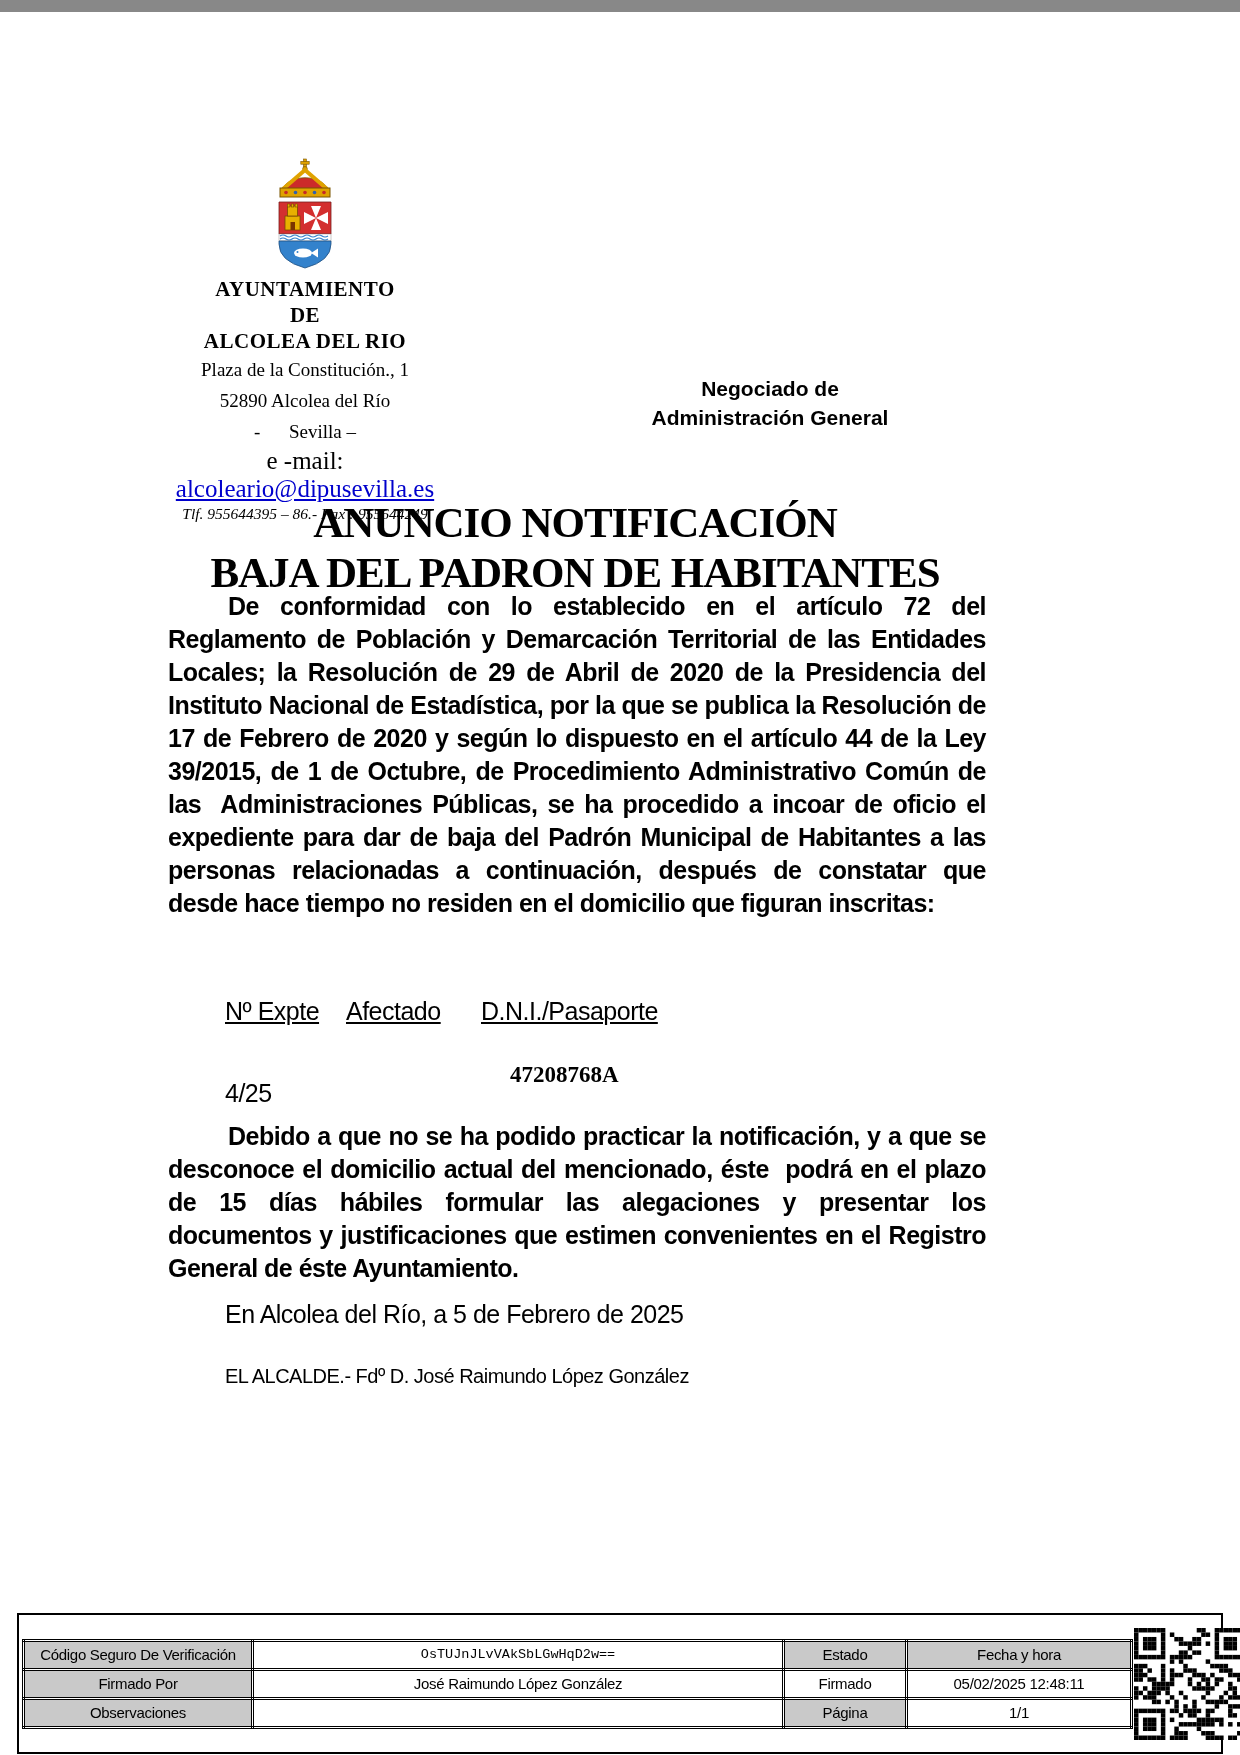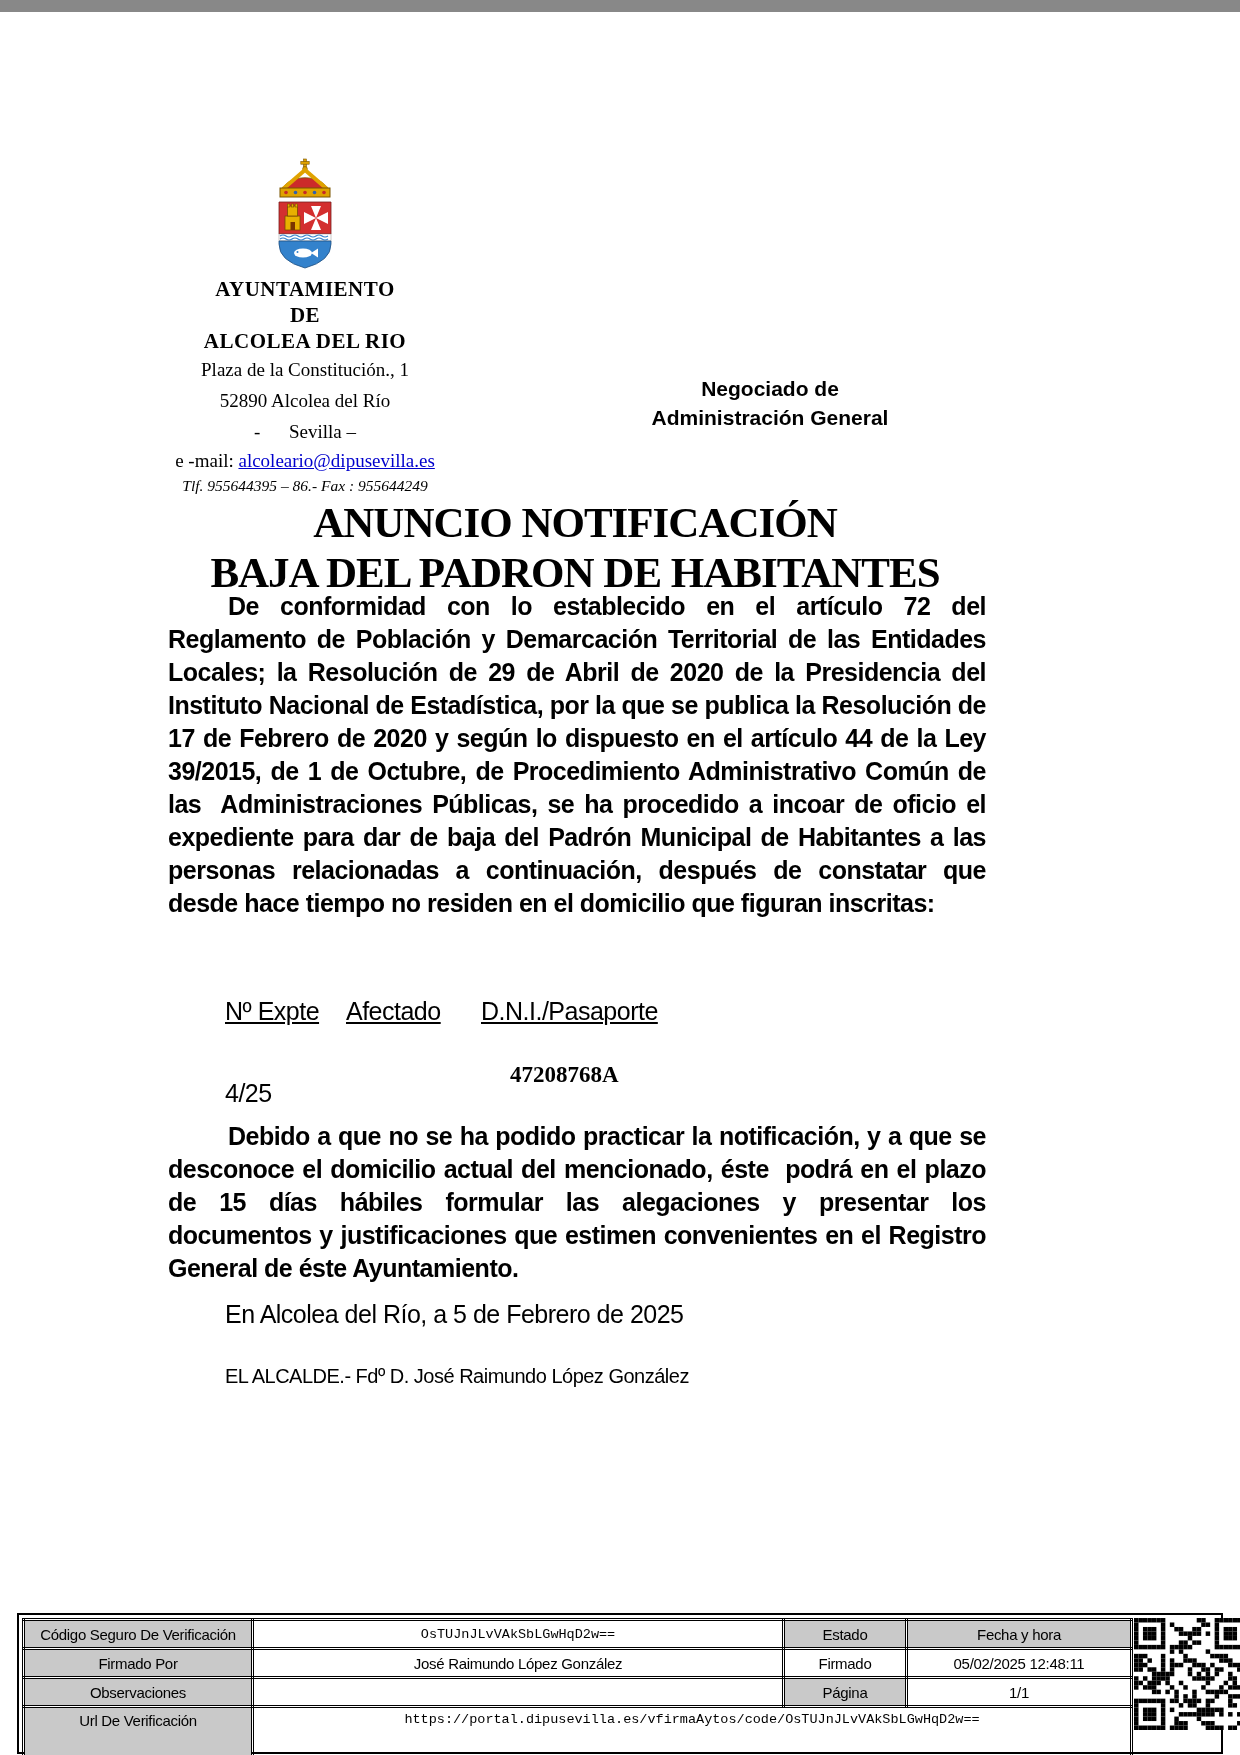--- a/index.html
+++ b/index.html
@@ -14,21 +14,21 @@
   }
   
   .org-block{
     position:absolute;top:146px;left:150px;width:310px;
     text-align:center;
   }
   .crest{display:block;margin:0 auto 6px auto;}
   .org-name{font-weight:bold;font-size:21px;line-height:26px;letter-spacing:.5px;}
   .addr{font-size:19px;line-height:31px;}
   .addr-sevilla{font-size:19px;line-height:31px;white-space:pre;}
-  .email-line{font-size:19px;line-height:28px;}
+  .email-line{font-size:25px;line-height:28px;}
   .email-line a{color:#0000cc;text-decoration:underline;cursor:pointer;}
   .phone-line{font-size:15.5px;font-style:italic;line-height:22px;}
   .dept-block{
     position:absolute;top:362px;left:610px;width:320px;
     text-align:center;
     font-family:"Liberation Sans", sans-serif;
     font-weight:bold;font-size:21px;line-height:29px;
   }
   
   .doc-title{
@@ -61,21 +61,21 @@
   .date-line{position:absolute;top:1288px;left:168px;width:818px;
     font-family:"Liberation Sans", sans-serif;font-size:25px;letter-spacing:-0.5px;}
   .date-line span, .sig-line span{margin-left:57px;}
   .sig-line{position:absolute;top:1353px;left:168px;width:818px;
     font-family:"Liberation Sans", sans-serif;font-size:20px;letter-spacing:-0.5px;}
   
   .vfooter{
     position:absolute;top:1601px;left:17px;width:1206px;height:141px;
     border:2px solid #000;
     box-sizing:border-box;
-    display:flex;align-items:flex-start;
+    display:flex;align-items:center;
     padding:3px;gap:1px;
     background:#fff;
   }
   table.vtable{
     border-collapse:collapse;
     width:1076px;table-layout:fixed;
     border:3px double #000;
     font-family:"Liberation Sans", sans-serif;
     font-size:15px;letter-spacing:-0.3px;
   }
@@ -195,24 +195,20 @@
         <td class="hdr">Firmado Por</td>
         <td class="left">José Raimundo López González</td>
         <td>Firmado</td>
         <td>05/02/2025 12:48:11</td>
       </tr>
       <tr>
         <td class="hdr">Observaciones</td>
         <td></td>
         <td class="hdr">Página</td>
         <td>1/1</td>
-      </tr>
-      <tr class="urlrow">
-        <td class="hdr">Url De Verificación</td>
-        <td class="mono" colspan="3">https://portal.dipusevilla.es/vfirmaAytos/code/OsTUJnJLvVAkSbLGwHqD2w==</td>
       </tr>
     </tbody>
       </table>
     <div class="qr-box">
         <svg width="112" height="112" viewBox="0 0 110.00000000000001 110.00000000000001">
           <rect width="100%" height="100%" fill="#fff"></rect>
           <rect x="0" y="0" width="4.4" height="4.4" fill="#000"></rect>
           <rect x="4.4" y="0" width="4.4" height="4.4" fill="#000"></rect>
           <rect x="8.8" y="0" width="4.4" height="4.4" fill="#000"></rect>
           <rect x="13.200000000000001" y="0" width="4.4" height="4.4" fill="#000"></rect>

